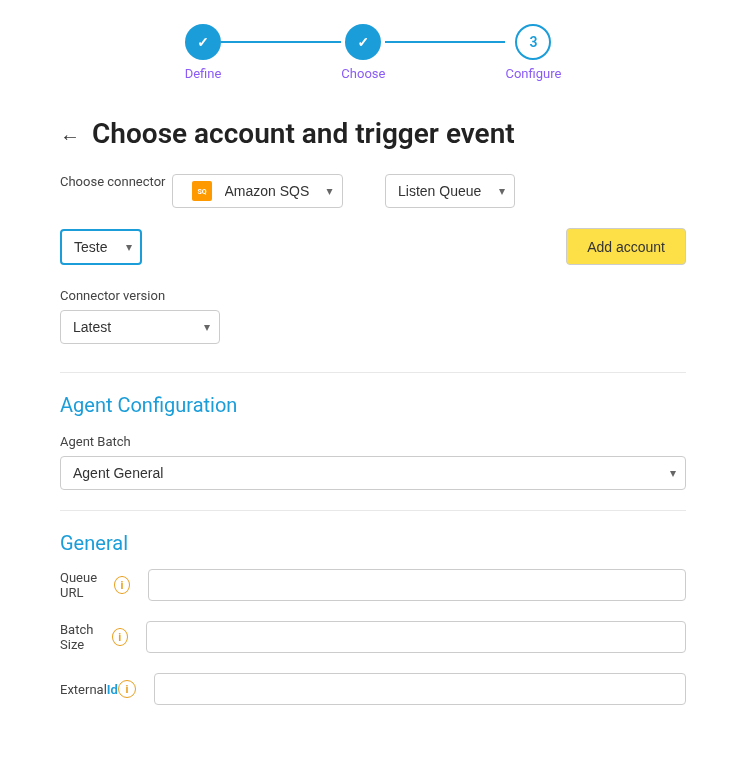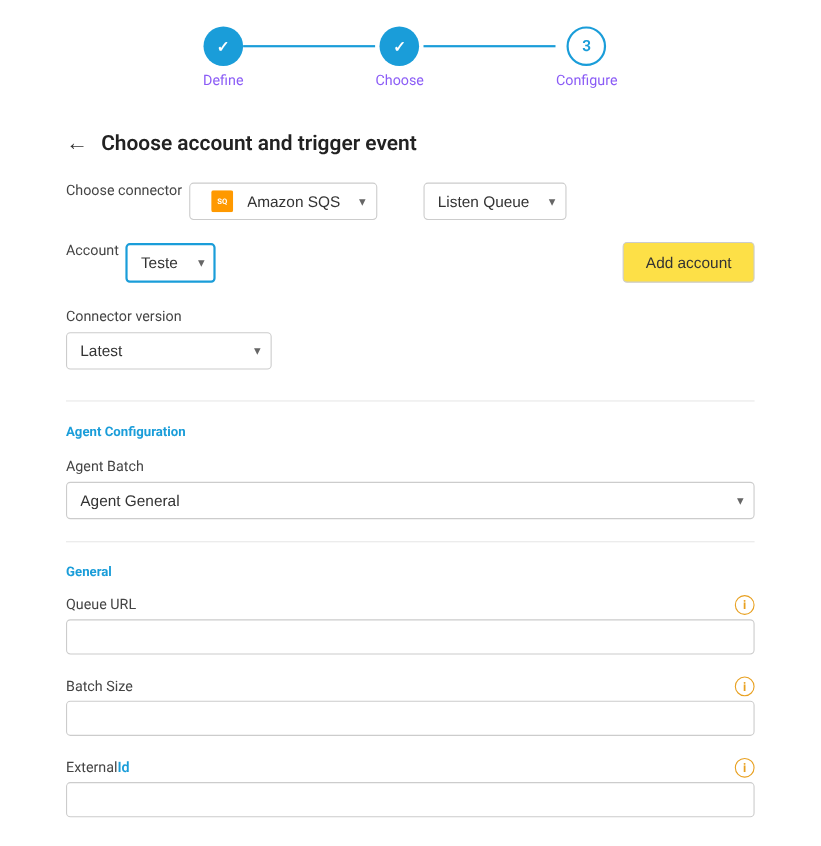--- a/index.html
+++ b/index.html
@@ -61,21 +61,21 @@
       align-items: center;
       gap: 12px;
       padding: 20px 60px 24px;
     }
     .back-arrow {
       font-size: 20px;
       cursor: pointer;
       color: #333;
     }
     .page-title {
-      font-size: 19px;
+      font-size: 28px;
       font-weight: 600;
       color: #222;
     }
 
     
     .form-container {
       padding: 0 60px;
     }
 
     
@@ -158,34 +158,34 @@
       cursor: pointer;
       white-space: nowrap;
       height: 37px;
     }
 
     
     .connector-version-group {
       margin-bottom: 28px;
     }
     .version-select {
-      width: 187px;
+      width: 160px;
     }
 
     
     .divider {
       border: none;
       border-top: 1px solid #e8e8e8;
       margin: 8px 0 20px;
     }
 
     
     .section-heading {
-      font-size: 12px;
-      font-weight: 700;
+      font-size: 20px;
+      font-weight: 400;
       color: #1a9dd9;
       margin-bottom: 14px;
     }
 
     
     .agent-pool-group {
       margin-bottom: 8px;
     }
 
     
@@ -200,22 +200,22 @@
       border: 1px solid #ccc;
       border-radius: 4px;
       font-size: 14px;
       color: #333;
       outline: none;
     }
 
     
     .field-with-info {
       display: flex;
-      flex-direction: column;
-      gap: 4px;
+      flex-direction: row;
+      gap: 18px;
       margin-bottom: 20px;
     }
     .field-header {
       display: flex;
       justify-content: space-between;
       align-items: center;
     }
     .info-icon {
       width: 18px;
       height: 18px;
@@ -289,21 +289,20 @@
         <select>
           <option>Listen Queue</option>
         </select>
         <span class="chevron-icon">▾</span>
       </div>
     </div>
   </div>
 
   <div class="account-row">
     <div class="form-group">
-      <label class="form-label">Account</label>
       <div class="select-wrapper">
         <select class="account-select">
           <option>Teste</option>
         </select>
         <span class="chevron-icon">▾</span>
       </div>
     </div>
     <button class="add-account-btn">Add account</button>
   </div>
 

